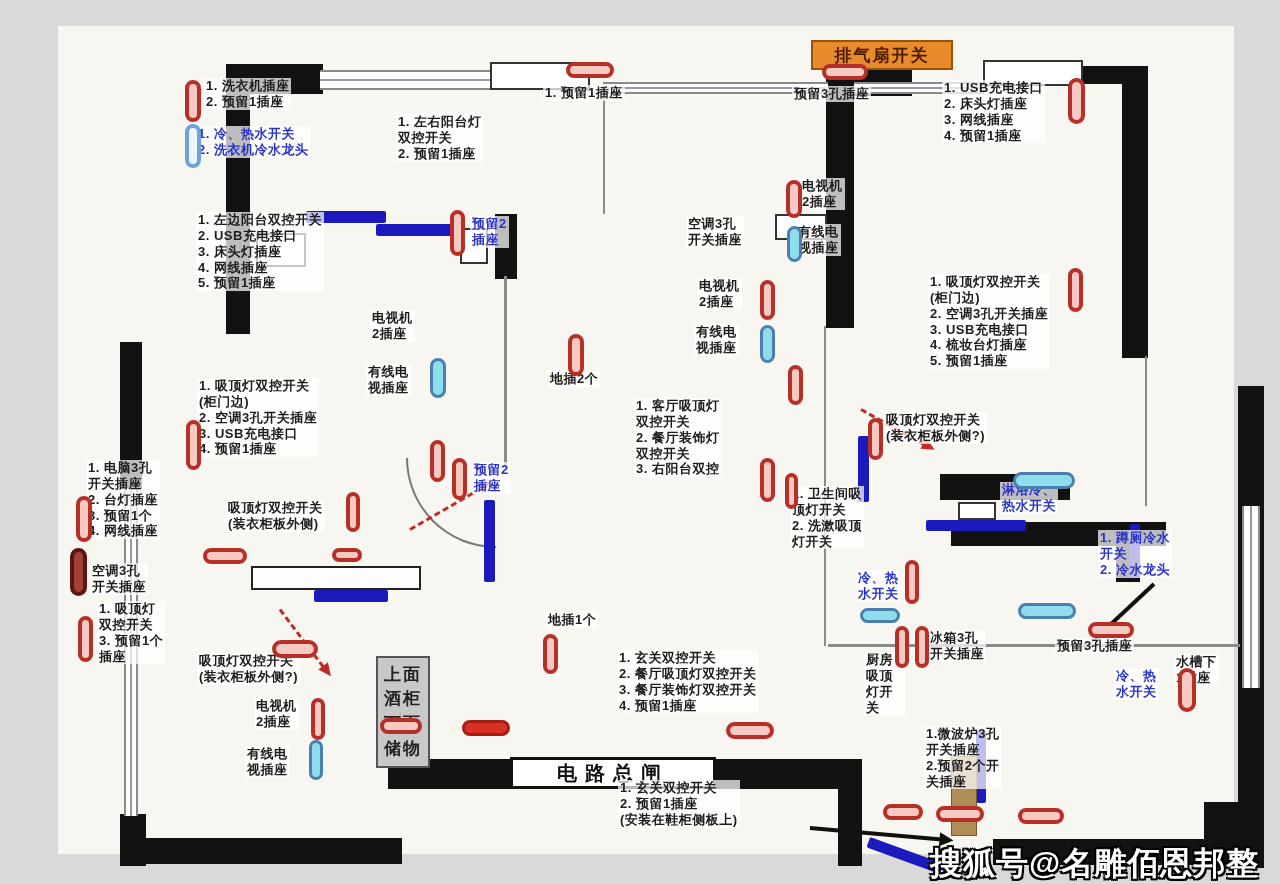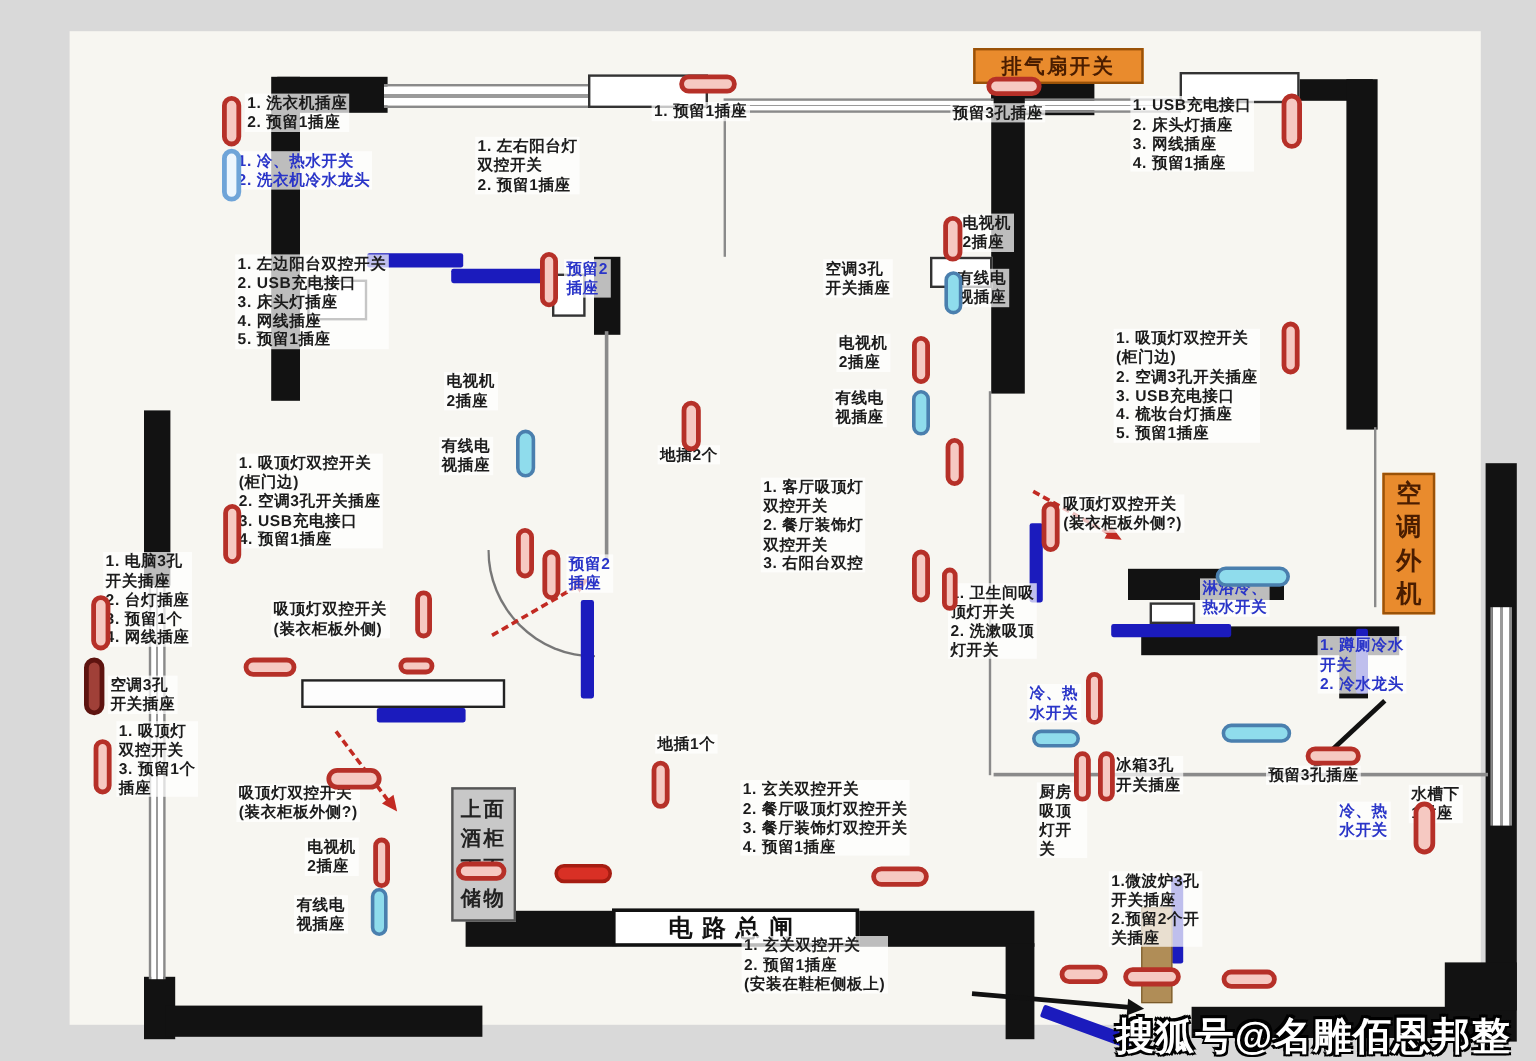--- a/index.html
+++ b/index.html
@@ -105,23 +105,20 @@
   <div class="tan" style="left:893px;top:730px;width:26px;height:80px"></div>
 
   <div class="arrow" style="left:352px;top:502px;width:82px;transform:rotate(-30deg)"></div>
   <div class="arrow" style="left:803px;top:382px;width:72px;transform:rotate(29deg)"></div>
   <div class="arrow" style="left:222px;top:582px;width:72px;transform:rotate(53deg)"></div>
   <div class="barrow" style="left:1096px;top:556px;width:70px;transform:rotate(137deg)"></div>
   <div class="barrow" style="left:752px;top:800px;width:132px;transform:rotate(5deg)"></div>
 
   <div class="olabel" style="left:753px;top:14px;width:142px;height:30px;font-size:17px;letter-spacing:2px">
     <span>排气扇开关</span>
-    </div>
-  <div class="olabel" style="left:1094px;top:368px;width:44px;height:118px;font-size:21px">
-    <span class="wrap" style="width:24px">空调外机</span>
     </div>
   <div class="glabel" style="left:318px;top:630px;width:54px;height:112px">
     <span class="wrap" style="width:38px">上面酒柜下面储物</span>
     </div>
   <div id="breaker">
     <span>电路总闸</span>
     </div>
 
 <div class="anno" style="left: 146px; top: 52px;">1.  洗衣机插座
 2.  预留1插座</div>

